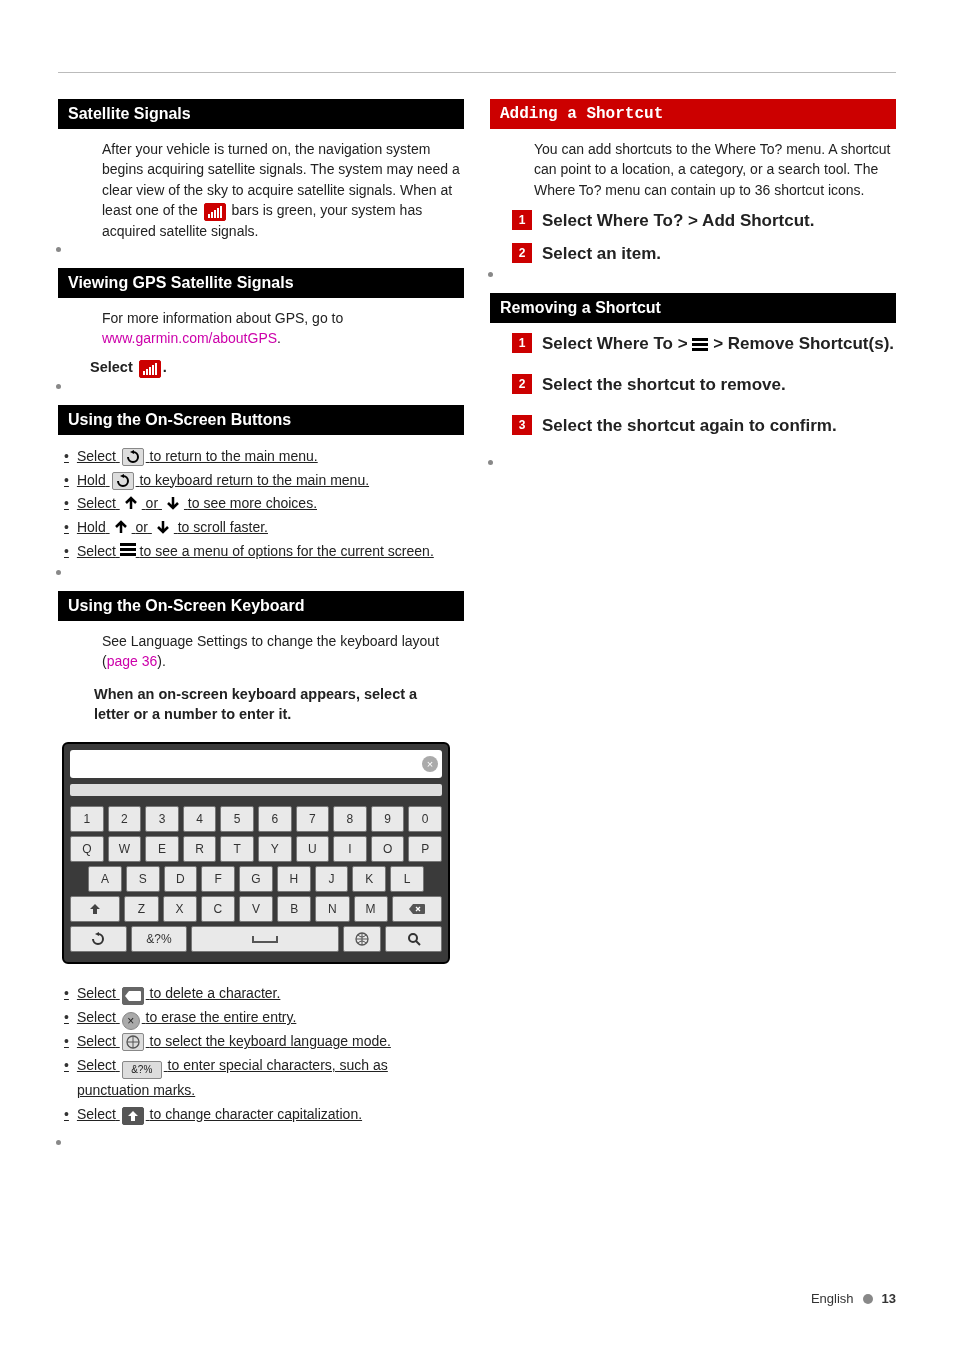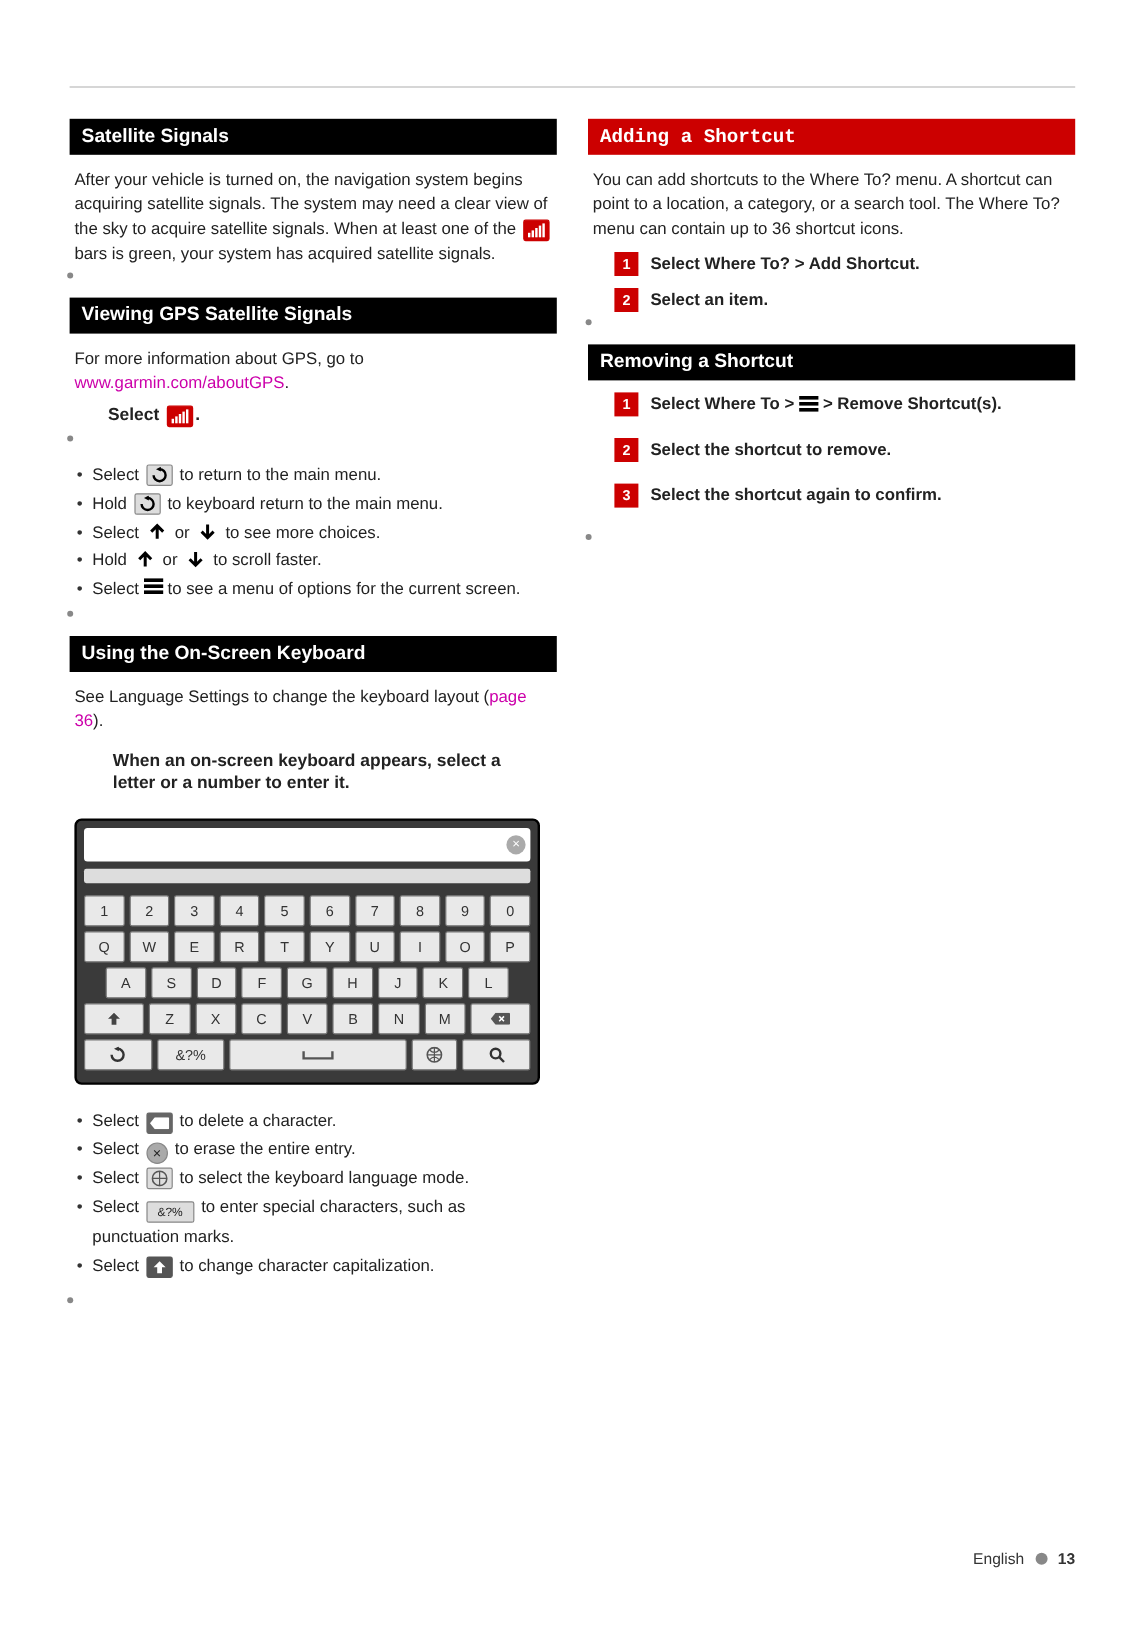--- a/index.html
+++ b/index.html
@@ -4,30 +4,30 @@
 <style>
   * { box-sizing: border-box; margin: 0; padding: 0; }
   html, body { width: 954px; height: 1354px; background: #fff; font-family: "Segoe UI", Arial, sans-serif; color: #222; }
   .page { padding: 72px 58px 28px 58px; }
   .topline { border-top: 1.5px solid #bbb; margin-bottom: 26px; }
   .cols { display: flex; gap: 26px; }
   .col { flex: 1; min-width: 0; }
 
   .section-hdr { background: #000; color: #fff; font-weight: 700; font-size: 16px; padding: 6px 10px; margin-bottom: 10px; }
   .section-hdr.red { background: #cc0000; font-family: Liberation Mono, monospace; }
-  .body-text { font-size: 14px; line-height: 1.45; padding: 0 4px; }
+  .body-text { font-size: 14px; line-height: 1.45; padding: 0 4px; margin-left: 40px; }
   a.link { color: #cc00aa; text-decoration: none; }
   .dot { width: 5px; height: 5px; border-radius: 50%; background: #888; display: block; margin: 6px 0 16px -2px; }
 
   .bold-step { font-weight: 700; font-size: 14.5px; padding: 0 8px 0 32px; line-height: 1.35; }
   .step-row { display: flex; align-items: flex-start; gap: 10px; padding-left: 22px; margin: 10px 0 6px 0; }
   .step-num { background: #cc0000; color: #fff; min-width: 20px; height: 20px; line-height: 20px; text-align: center; font-size: 12px; font-weight: 700; }
-  .step-text { font-weight: 700; font-size: 14px; line-height: 1.35; }
-
-  ul.bullets { list-style: none; padding: 0 6px; margin-top: 6px; }
+  .step-text { font-weight: 700; font-size: 17px; line-height: 1.35; }
+
+  ul.bullets { list-style: none; padding: 0 6px; margin-top: 6px; text-decoration: underline; }
   ul.bullets li { font-size: 14px; line-height: 1.7; display: flex; align-items: flex-start; gap: 8px; }
   ul.bullets li::before { content: "•"; color: #333; font-size: 14px; margin-top: 0px; }
 
   .icon { display: inline-flex; align-items: center; justify-content: center; min-width: 22px; height: 18px; background: #ddd; border: 1px solid #888; border-radius: 2px; font-size: 12px; vertical-align: -3px; margin: 0 2px; }
   .icon svg { }
   .icon.bars { background: #cc0000; border-color: #cc0000; color: #fff; padding: 0 2px; }
   .icon.plain { background: transparent; border: none; min-width: 18px; }
   .menu-icon { display:inline-block; vertical-align:-2px; }
   .menu-icon span { display:block; width:16px; height:3px; background:#000; margin:2px 0; }
 
@@ -85,20 +85,21 @@
                 <rect x="1" y="8" width="2" height="4" fill="#fff"></rect>
                 <rect x="4" y="6" width="2" height="6" fill="#fff"></rect>
                 <rect x="7" y="4" width="2" height="8" fill="#fff"></rect>
                 <rect x="10" y="2" width="2" height="10" fill="#fff"></rect>
                 <rect x="13" y="0" width="2" height="12" fill="#fff"></rect>
               </svg>
         </span><b>.</b>
       </div>
       <span class="dot"></span>
 
+      <div class="section-hdr">Using the On-Screen Buttons</div>
       <ul class="bullets">
         <li>
               <span><span>Select</span> <span class="icon">
                   <svg width="14" height="14" viewBox="0 0 14 14">
                     <path d="M7 2 A5 5 0 1 1 2 7" fill="none" stroke="#000" stroke-width="2"></path>
                     <path d="M4 2 L8 0 L8 4 Z" fill="#000"></path>
                   </svg>
                 </span> <span>to return to the main menu.</span></span>
             </li>
         <li>

